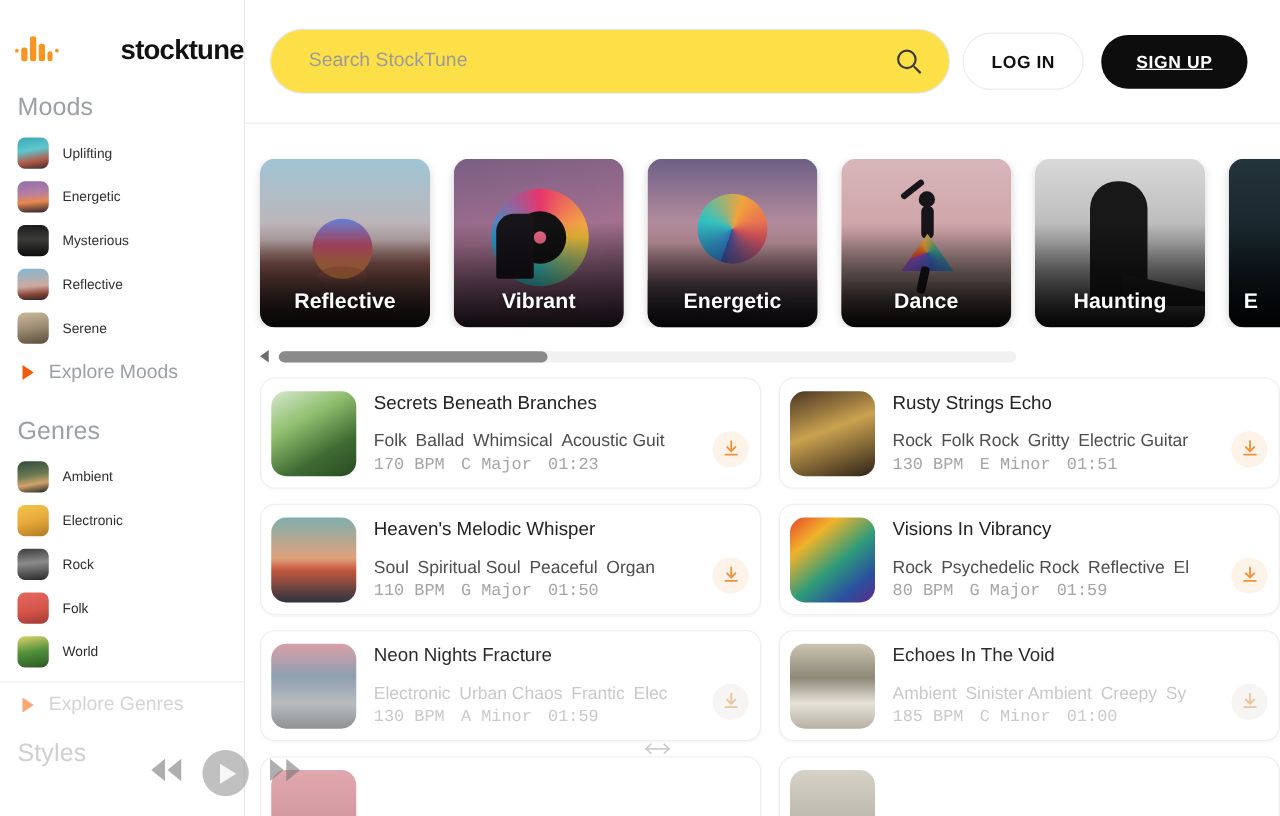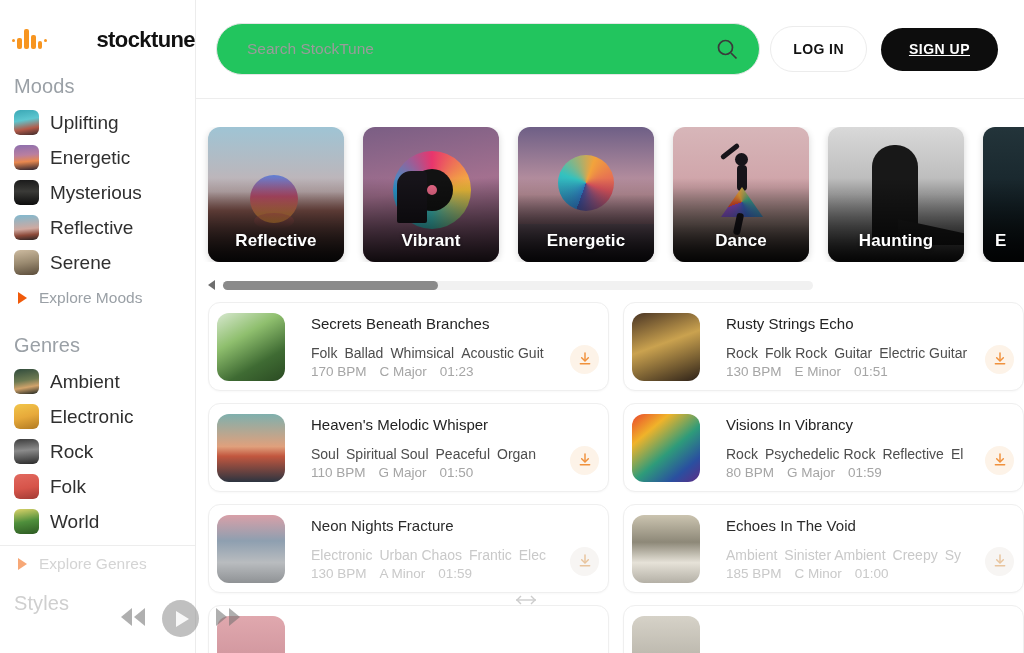--- a/index.html
+++ b/index.html
@@ -27,21 +27,21 @@
 
   .sec-title {
     font-size:20px; color:#9aa0a6; padding:22px 0 7px 14px; letter-spacing:.1px;
   }
   .nav-item {
     display:flex; align-items:center; gap:11px;
     padding:5px 0 5px 14px; cursor:pointer;
   }
   .nav-ico { width:25px; height:25px; border-radius:6px; flex:none; background:#ddd;
              background-size:cover; position:relative; overflow:hidden; }
-  .nav-label { font-size:19px; color:#2f2f2f; }
+  .nav-label { font-size:11px; color:#2f2f2f; }
   .explore { display:flex; align-items:center; gap:12px; padding:9px 0 5px 18px; cursor:pointer; }
   .tri { width:0;height:0;border-left:9px solid #F05A0A;border-top:6px solid transparent;border-bottom:6px solid transparent; }
   .tri.faded { border-left-color:#f7a877; }
   .explore-label { font-size:15.5px; color:#9aa0a6; }
   .explore-label.faded { color:#d4d4d4; }
 
   
   .g-uplift  { background:linear-gradient(170deg,#3aa7b5 0%,#5ec7d0 40%,#b25a49 72%,#3b2a2a 100%); }
   .g-energ   { background:linear-gradient(175deg,#8d6fae 0%,#b97fa0 40%,#e8884f 65%,#2a2230 100%); }
   .g-myst    { background:linear-gradient(180deg,#1b1b1b 0%,#3b3b38 45%,#0d0d0d 100%); }
@@ -56,21 +56,21 @@
   .sidebar-div { height:1px; background:#ededed; margin:6px 0 0 0; }
 
   
   .main { flex:1; height:653px; position:relative; overflow:hidden; background:#fff; }
   .topbar {
     height:99px; display:flex; align-items:center; gap:14px;
     padding:0 26px 0 10px; border-bottom:1px solid #ededed;
   }
   .search-wrap {
     flex:1; max-width:565px; height:52px; margin-left:10px;
-    border:1px solid #e6e6e6; border-radius:30px; background:#22c55e;
+    border:1px solid #e6e6e6; border-radius:30px; background:#fde047;
     display:flex; align-items:center; padding:0 20px 0 30px; position:relative;
   }
   .search-input {
     flex:1; border:none; outline:none; background:transparent;
     font-size:15.5px; color:#4a4a4a; font-family:inherit;
   }
   .search-input::placeholder { color:#9b9b9b; }
   .search-icon { width:24px; height:24px; flex:none; }
   .login-btn {
     height:46px; padding:0 22px; border:1px solid #ececec; border-radius:26px;
@@ -113,32 +113,32 @@
   .silhouette { position:absolute; background:#17141a; }
 
   .scrollbar-row { display:flex; align-items:center; gap:8px; padding:18px 0 0 12px; }
   .sb-arrow { width:0;height:0;border-right:7px solid #6e6e6e;border-top:5px solid transparent;border-bottom:5px solid transparent; cursor:pointer;}
   .sb-track { width:590px; height:9px; background:#f1f1f1; border-radius:6px; position:relative; }
   .sb-thumb { position:absolute; left:0; top:0; height:9px; width:215px; background:#8a8a8a; border-radius:6px; cursor:pointer; }
 
   
   .grid { display:grid; grid-template-columns:1fr 1fr; gap:12px 14px; padding:12px 0 0 12px; }
   .track {
-    display:flex; align-items:center; gap:26px;
+    display:flex; align-items:center; gap:14px;
     background:#fff; border:1px solid #efefef; border-radius:12px;
     padding:8px 10px 8px 8px; height:89px; position:relative; cursor:pointer;
     box-shadow:0 1px 2px rgba(0,0,0,.03);
   }
   .t-art { width:68px; height:68px; min-width:68px; border-radius:12px; overflow:hidden; position:relative; }
   .t-body { flex:1; min-width:0; overflow:hidden; }
   .t-title { font-size:15px; color:#232323; margin-bottom:13px; white-space:nowrap; }
   .t-tags { font-size:14px; color:#4d4d4d; white-space:nowrap; overflow:hidden; }
   .t-tags span { margin-right:7px; }
   .t-meta { font-size:13.5px; color:#a5a5a5; margin-top:3px; white-space:nowrap; }
-  .t-meta span { margin-right:13px; }
+  .t-meta span { margin-right:13px;font-family:Liberation Mono, monospace; }
   .dl {
     width:29px; height:29px; min-width:29px; border-radius:50%;
     background:#fdf3e8; display:flex; align-items:center; justify-content:center;
     position:absolute; right:9px; top:50%; transform:translateY(-2px); cursor:pointer;
   }
   .track.dim .t-tags, .track.dim .t-meta { color:#c9c9c9; }
   .track.dim .t-title { color:#2b2b2b; }
 
   .art-leaves  { background:linear-gradient(150deg,#d7e8cf 0%,#8fbf6e 35%,#3f6b33 70%,#2a4a22 100%); }
   .art-sunset  { background:linear-gradient(180deg,#7fb0ad 0%,#e0a07c 48%,#c2573f 62%,#2c3440 100%); }
@@ -340,21 +340,21 @@
               <line x1="5" y1="19" x2="19" y2="19"></line>
           </svg>
         </div>
       </div>
 
       <div class="track">
         <div class="t-art art-guitar"></div>
         <div class="t-body">
           <div class="t-title">Rusty Strings Echo</div>
           <div class="t-tags">
-            <span>Rock</span><span>Folk Rock</span><span>Guitar</span><span>Electric Guitar</span>
+            <span>Rock</span><span>Folk Rock</span><span>Gritty</span><span>Electric Guitar</span>
           </div>
           <div class="t-meta">
             <span>130 BPM</span><span>E Minor</span><span>01:51</span>
           </div>
         </div>
         <div class="dl">
           <svg width="16" height="16" viewBox="0 0 24 24" fill="none" stroke="#F0913C" stroke-width="2.2" stroke-linecap="round">
             <line x1="12" y1="3" x2="12" y2="14"></line>
               <polyline points="7,10 12,15 17,10"></polyline>
               <line x1="5" y1="19" x2="19" y2="19"></line>

